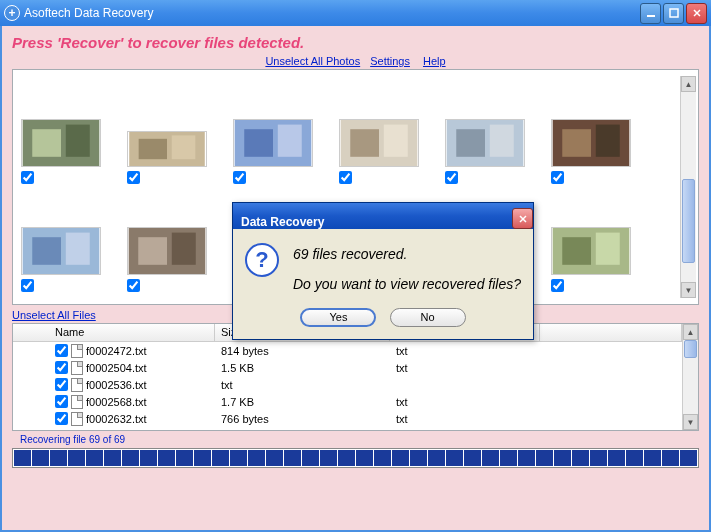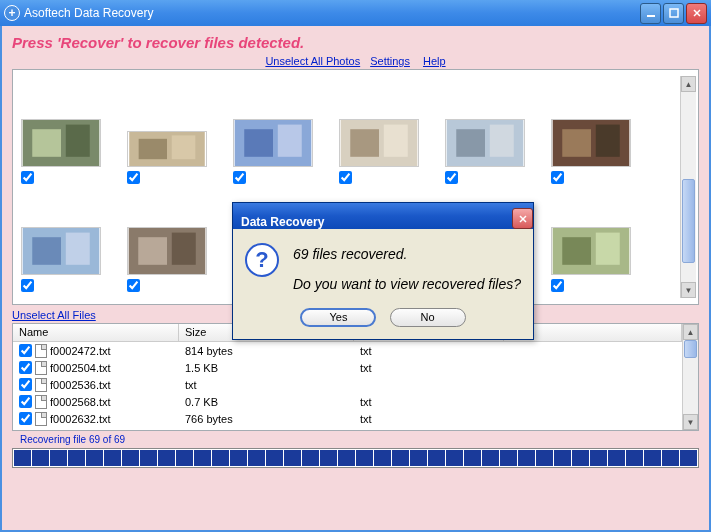--- a/index.html
+++ b/index.html
@@ -33,21 +33,21 @@
 .vscroll .arrow { position: absolute; left: 0; right: 0; height: 16px; background: #ddd; border: 1px solid #bbb; display:flex; align-items:center; justify-content:center; font-size:8px; color:#555;}
 
 
 .section-link { margin: 4px 0 2px 0; }
 .file-panel { background: #fff; border: 1px solid #a5acb2; height: 108px; position: relative; display:flex; }
 .file-scroll { flex:1; overflow:hidden; }
 .file-header { display: flex; background: linear-gradient(to bottom, #fdfdfd, #ececec); border-bottom: 1px solid #ccc; height: 18px; }
 .file-header .col { border-right: 1px solid #ccc; padding: 2px 6px; font-size: 11px; }
 .file-row { display: flex; height: 17px; align-items: center; }
 .file-row .col { padding: 0 6px; font-size: 11px; display:flex; align-items:center;}
-.col.name { width: 166px; }
+.col.name { width: 166px; margin-left: 36px; }
 .col.size { width: 175px; }
 .col.ext { width: 150px; }
 .col.last { flex: 1; }
 .file-row .chk { margin-right: 3px; width:13px; height:13px; }
 .file-icon { width:12px; height:14px; background:#fff; border:1px solid #888; margin-right:3px; position:relative; }
 .file-icon:after { content:''; position:absolute; top:0; right:0; width:4px; height:4px; background:#ddd; border-left:1px solid #888; border-bottom:1px solid #888;}
 
 
 .progress-label { color: #0020cc; font-size: 10px; margin: 3px 0 3px 8px; }
 .progress-bar { height: 20px; border: 1px solid #888; background: #fff; padding: 1px; display: flex; gap: 1px; }
@@ -254,21 +254,21 @@
             </div>
             <div class="col ext">txt</div>
             <div class="col last"></div>
           </div>
           <div class="file-row">
             <div class="col name">
               <input type="checkbox" class="chk" checked="" style="">
               <span class="file-icon"></span>
               <span>f0002568.txt</span>
             </div>
-            <div class="col size">0.7 KB</div>
+            <div class="col size">1.7 KB</div>
             <div class="col ext">txt</div>
             <div class="col last"></div>
           </div>
           <div class="file-row">
             <div class="col name">
               <input type="checkbox" class="chk" checked="" style="">
               <span class="file-icon"></span>
               <span>f0002632.txt</span>
             </div>
             <div class="col size">766 bytes</div>

